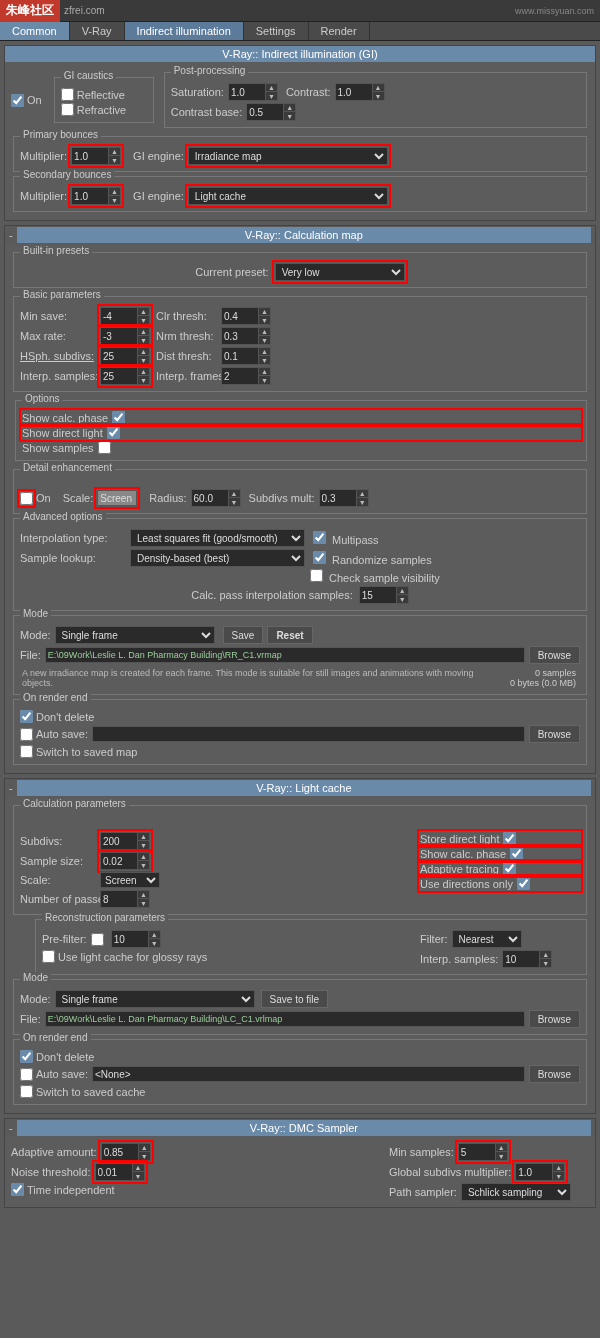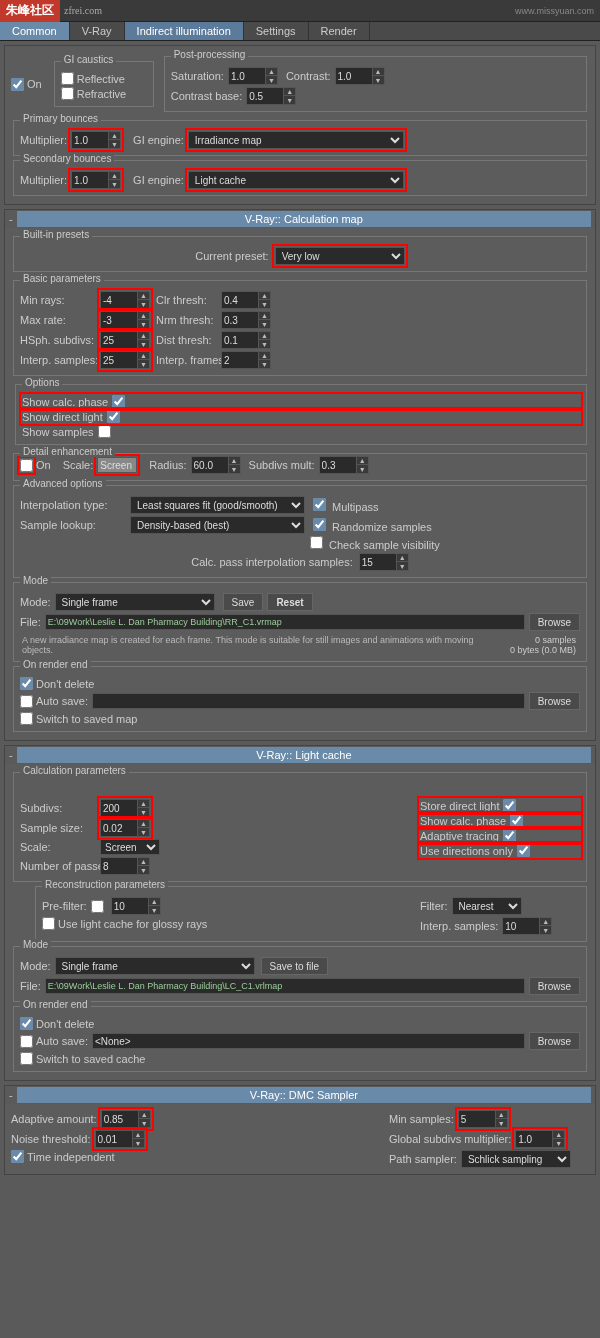--- a/index.html
+++ b/index.html
@@ -26,21 +26,20 @@
       font-weight: bold;
       font-size: 12px;
       height: 22px;
       display: flex;
       align-items: center;
       margin-right: 4px;
     }
     .top-bar-site {
       color: #aaa;
       font-size: 10px;
-      font-family: Liberation Serif, serif;
     }
 
     
     .tabs {
       display: flex;
       background: #4a4a4a;
       border-bottom: 1px solid #222;
     }
     .tab {
       padding: 3px 12px;
@@ -116,21 +115,21 @@
     
     .dropdown {
       background: #2a2a2a;
       border: 1px solid #555;
       color: #ddd;
       height: 18px;
       font-size: 10px;
       padding: 0 2px;
     }
     .dropdown-wide {
-      width: 216px;
+      width: 200px;
     }
 
     
     .cb {
       margin-right: 3px;
       accent-color: #6a8aaa;
     }
 
     
     .highlight {
@@ -238,20 +237,21 @@
 
 <div class="tabs">
   <div class="tab active">Common</div>
   <div class="tab">V-Ray</div>
   <div class="tab" style="background:#5c7a9a;color:white;">Indirect illumination</div>
   <div class="tab">Settings</div>
   <div class="tab">Render</div>
 </div>
 
 <div class="panel">
+  <div class="panel-title">V-Ray:: Indirect illumination (GI)</div>
   <div class="panel-content">
 
     <div class="row" style="margin-bottom:4px;">
       <input type="checkbox" class="cb" checked="" style="">
       <span class="lbl">On</span>
 
       <div class="group" style="margin-left:12px;padding-top:8px;min-width:100px;">
         <span class="group-label">GI caustics</span>
         <div class="check-row">
           <input type="checkbox" class="cb" style="">
@@ -362,21 +362,21 @@
           <option>Custom</option>
         </select>
       </div>
     </div>
 
     <div style="display:flex;flex-direction:column;">
 
       <div class="group" style="flex:1;padding-top:8px;">
         <span class="group-label">Basic parameters</span>
         <div class="row">
-          <span class="lbl" style="width:80px;">Min rays:</span>
+          <span class="lbl" style="width:80px;">Min save:</span>
           <div class="num-field highlight">
             <input type="text" value="-4" style="">
             <div class="num-field-spin">
               <span>▲</span>
               <span>▼</span>
             </div>
           </div>
           <span class="lbl" style="margin-left:6px;width:65px;">Clr thresh:</span>
           <div class="num-field">
             <input type="text" value="0.4" style="">
@@ -398,21 +398,21 @@
           <span class="lbl" style="margin-left:6px;width:65px;">Nrm thresh:</span>
           <div class="num-field">
             <input type="text" value="0.3" style="">
             <div class="num-field-spin">
               <span>▲</span>
               <span>▼</span>
             </div>
           </div>
         </div>
         <div class="row">
-          <span class="lbl" style="width:80px;">HSph. subdivs:</span>
+          <span class="lbl" style="width:80px;text-decoration:underline;">HSph. subdivs:</span>
           <div class="num-field highlight">
             <input type="text" value="25" style="">
             <div class="num-field-spin">
               <span>▲</span>
               <span>▼</span>
             </div>
           </div>
           <span class="lbl" style="margin-left:6px;width:65px;">Dist thresh:</span>
           <div class="num-field">
             <input type="text" value="0.1" style="">
@@ -452,21 +452,21 @@
           <span class="lbl">Show direct light</span>
           <input type="checkbox" class="cb" checked="" style="margin-left: 4px;">
         </div>
         <div class="check-row">
           <span class="lbl">Show samples</span>
           <input type="checkbox" class="cb" style="margin-left: 4px;">
         </div>
       </div>
     </div>
 
-    <div class="group" style="padding-top:0;">
+    <div class="group" style="padding-top:17px;">
       <span class="group-label">Detail enhancement</span>
       <div class="row">
         <input type="checkbox" class="cb highlight" style="">
         <span class="lbl">On</span>
         <span class="lbl" style="margin-left:12px;">Scale:</span>
         <input type="text" class="inp highlight" style="margin-left: 4px; background: rgb(136, 136, 136); color: rgb(221, 221, 221);" value="Screen">
         <span class="lbl" style="margin-left:12px;">Radius:</span>
         <div class="num-field" style="margin-left:4px;">
           <input type="text" value="60.0" style="">
           <div class="num-field-spin">

